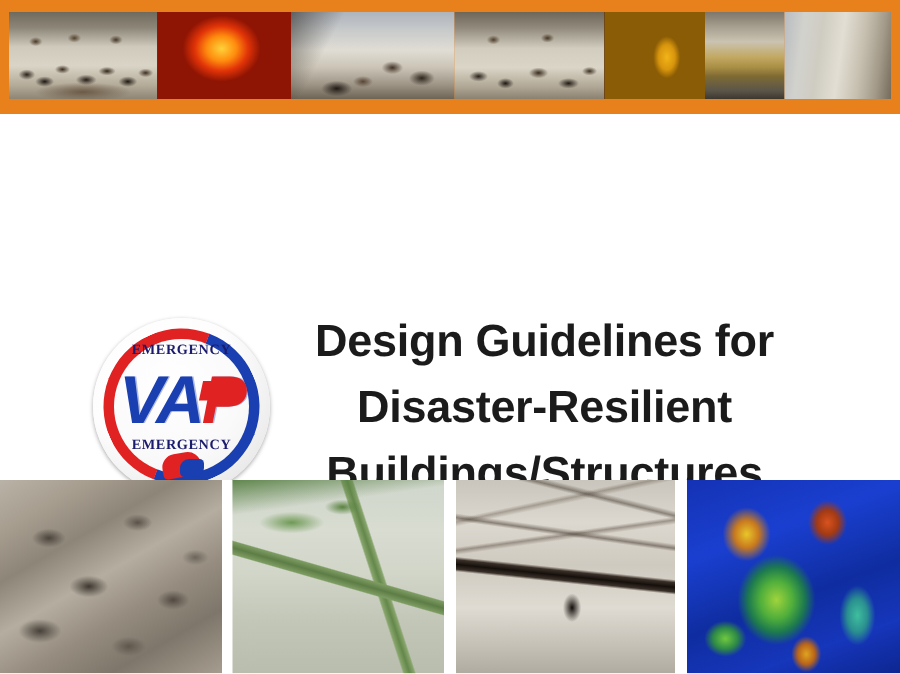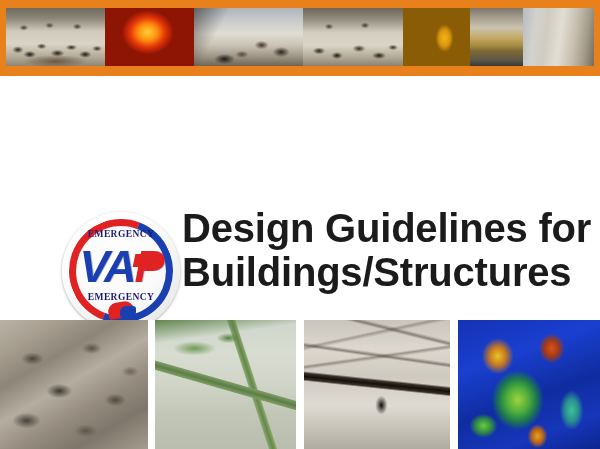--- a/index.html
+++ b/index.html
@@ -240,21 +240,21 @@
   }
 
   .title {
     position: absolute;
     left: 182px;
     top: 130px;
     width: 362px;
     text-align: center;
     font-family: "Liberation Sans", sans-serif;
     font-weight: bold;
-    font-size: 40px;
+    font-size: 30px;
     line-height: 44px;
     color: #1b1b1b;
     letter-spacing: -0.2px;
   }
   .title-line { display: block; white-space: nowrap; }
 
   
   .bottom-strip {
     position: absolute;
     left: 0;
@@ -339,20 +339,21 @@
         <span>VA</span><span class="p-red">P</span>
       </div>
       <div class="logo-swoosh-red"></div>
       <div class="logo-bottom-text">EMERGENCY</div>
       <div class="logo-hand"></div>
       <div class="logo-hand2"></div>
     </div>
 
     <div class="title">
       <span class="title-line">Design Guidelines for</span>
+      <span class="title-line">Disaster-Resilient</span>
       <span class="title-line">Buildings/Structures</span>
     </div>
 
   </div>
 
   <div class="bottom-strip">
     <div class="bottom-cell ph-eq-rubble" style="width:24.7%; margin-right:1.2%"></div>
     <div class="bottom-cell ph-flood-aerial" style="width:23.5%; margin-right:1.3%"></div>
     <div class="bottom-cell ph-ground-crack" style="width:24.3%; margin-right:1.3%"></div>
     <div class="bottom-cell ph-hazard-map" style="width:23.7%"></div>

